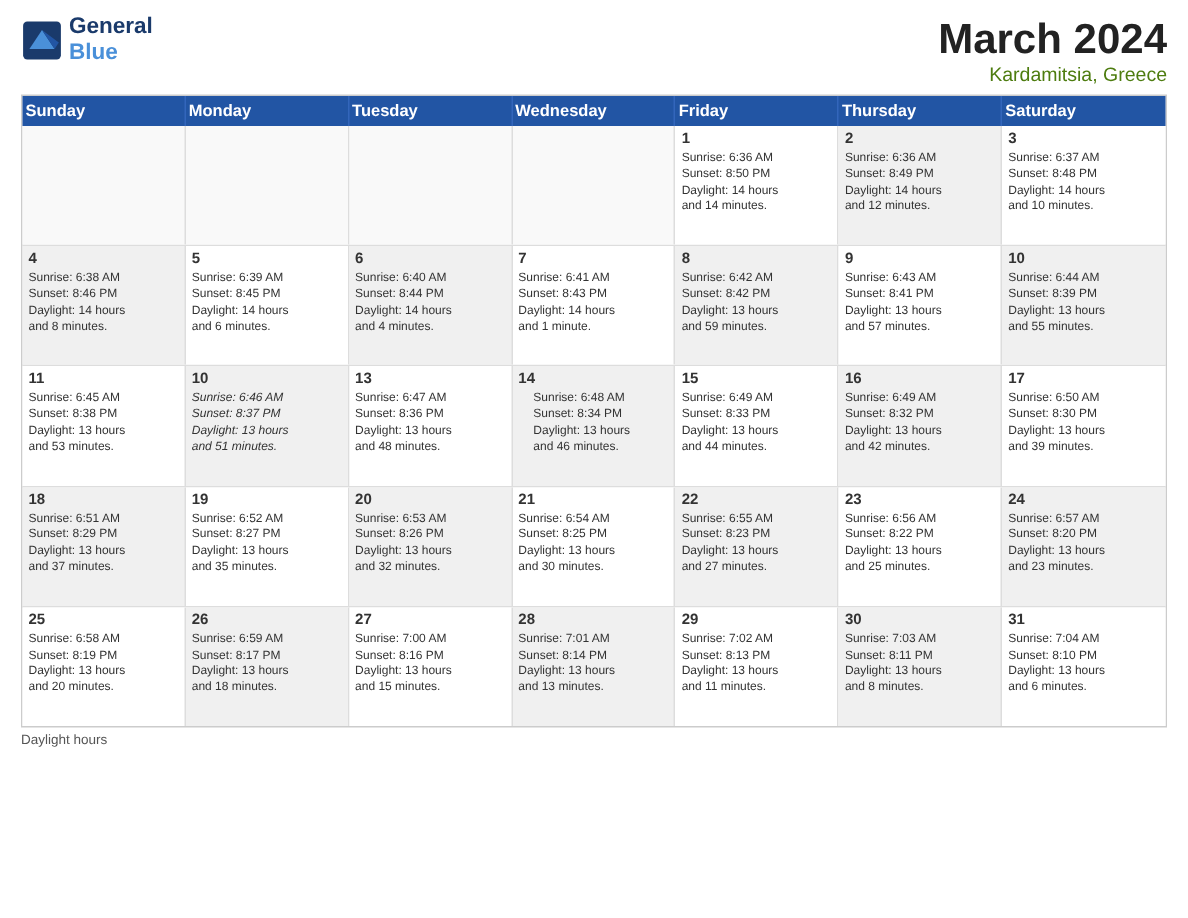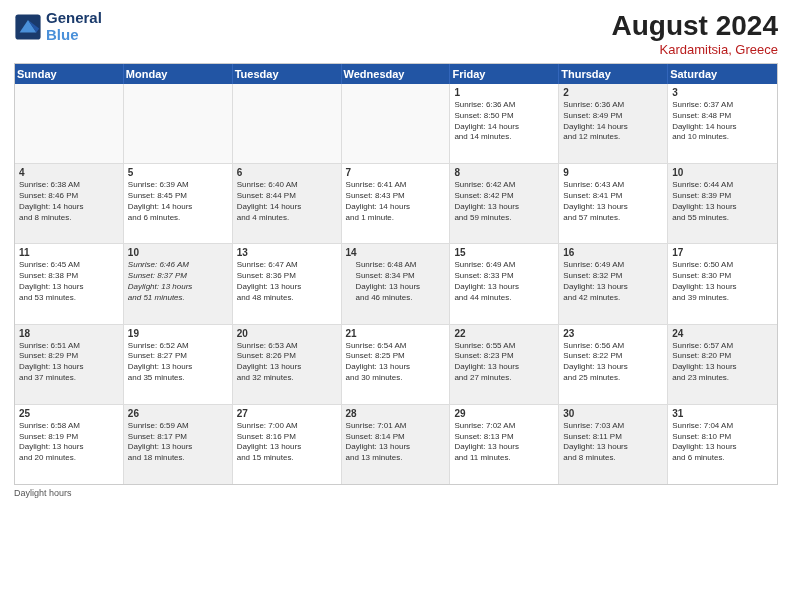--- a/index.html
+++ b/index.html
@@ -44,21 +44,21 @@
     .title-block {
       text-align: right;
     }
     .main-title {
       font-size: 28px;
       font-weight: bold;
       color: #222;
     }
     .sub-title {
       font-size: 13px;
-      color: #b91c1c;
+      color: #4d7c0f;
     }
     .calendar {
       flex: 1;
       display: flex;
       flex-direction: column;
       border: 1px solid #ccc;
     }
     .cal-header-row {
       display: grid;
       grid-template-columns: repeat(7, 1fr);
@@ -123,21 +123,21 @@
         <rect x="2" y="2" width="36" height="36" rx="4" fill="#1a3a6b"></rect>
         <polygon points="8,28 20,10 32,28" fill="#4a90d9"></polygon>
         <polygon points="20,10 32,28 36,22" fill="#2255a4"></polygon>
       </svg>
       <div class="logo-text">
         <div>General</div>
         <div><span>Blue</span></div>
       </div>
     </div>
     <div class="title-block">
-      <div class="main-title">August 2024</div>
+      <div class="main-title">March 2024</div>
       <div class="sub-title">Kardamitsia, Greece</div>
     </div>
   </div>
 
   <div class="calendar">
     <div class="cal-header-row">
     <div class="cal-header-cell">Sunday</div>
         <div class="cal-header-cell">Monday</div>
         <div class="cal-header-cell">Tuesday</div>
         <div class="cal-header-cell">Wednesday</div>

